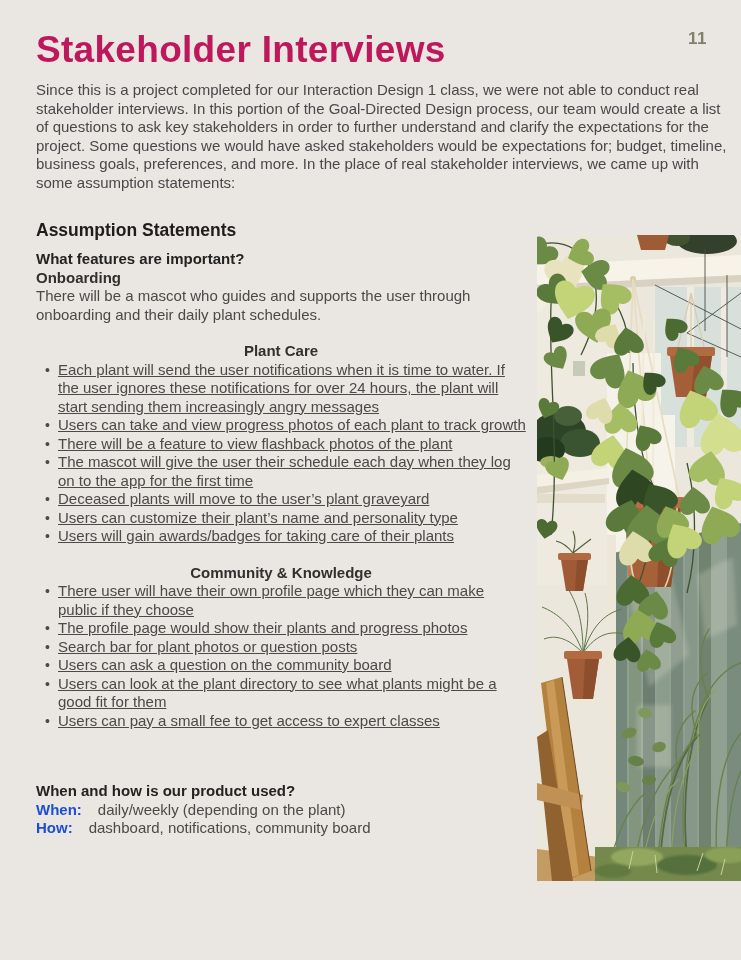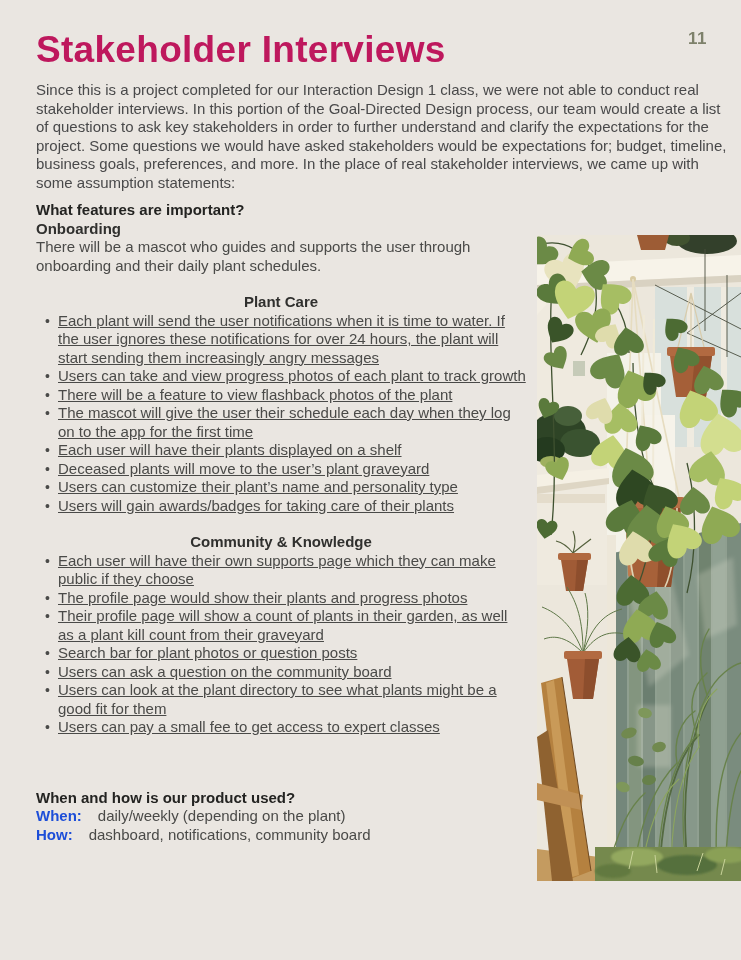--- a/index.html
+++ b/index.html
@@ -58,43 +58,42 @@
 
 <div class="page">
 
   <div class="pagenum">11</div>
 
   <div class="content">
     <h1 class="title">Stakeholder Interviews</h1>
     <p class="intro">Since this is a project completed for our Interaction Design 1 class, we were not able to conduct real stakeholder interviews. In this portion of the Goal-Directed Design process, our team would create a list of questions to ask key stakeholders in order to further understand and clarify the expectations for the project. Some questions we would have asked stakeholders would be expectations for; budget, timeline, business goals, preferences, and more. In the place of real stakeholder interviews, we came up with some assumption statements:</p>
 
     <div class="text-col">
+      <h2 class="assumptions">Assumption Statements</h2>
 
       <h3 class="question">What features are important?</h3>
 
       <div class="section-label">Onboarding</div>
       <p class="body">There will be a mascot who guides and supports the user through onboarding and their daily plant schedules.</p>
 
       <div class="section-label gap-top">Plant Care</div>
       <ul class="bullets">
         <li>Each plant will send the user notifications when it is time to water. If the user ignores these notifications for over 24 hours, the plant will start sending them increasingly angry messages</li>
         <li>Users can take and view progress photos of each plant to track growth</li>
         <li>There will be a feature to view flashback photos of the plant</li>
         <li>The mascot will give the user their schedule each day when they log on to the app for the first time</li>
-        <li>Each user will have their plants displayed on a shelf</li>
         <li>Deceased plants will move to the user’s plant graveyard</li>
         <li>Users can customize their plant’s name and personality type</li>
         <li>Users will gain awards/badges for taking care of their plants</li>
       </ul>
 
       <div class="section-label gap-top">Community &amp; Knowledge</div>
       <ul class="bullets">
-        <li>Each user will have their own supports page which they can make public if they choose</li>
+        <li>There user will have their own profile page which they can make public if they choose</li>
         <li>The profile page would show their plants and progress photos</li>
-        <li>Their profile page will show a count of plants in their garden, as well as a plant kill count from their graveyard</li>
         <li>Search bar for plant photos or question posts</li>
         <li>Users can ask a question on the community board</li>
         <li>Users can look at the plant directory to see what plants might be a good fit for them</li>
         <li>Users can pay a small fee to get access to expert classes</li>
       </ul>
 
       <h3 class="question usage-q">When and how is our product used?</h3>
       <p class="kv"><strong>When:</strong><span>daily/weekly (depending on the plant)</span></p>
       <p class="kv"><strong>How:</strong><span>dashboard, notifications, community board</span></p>
     </div>

